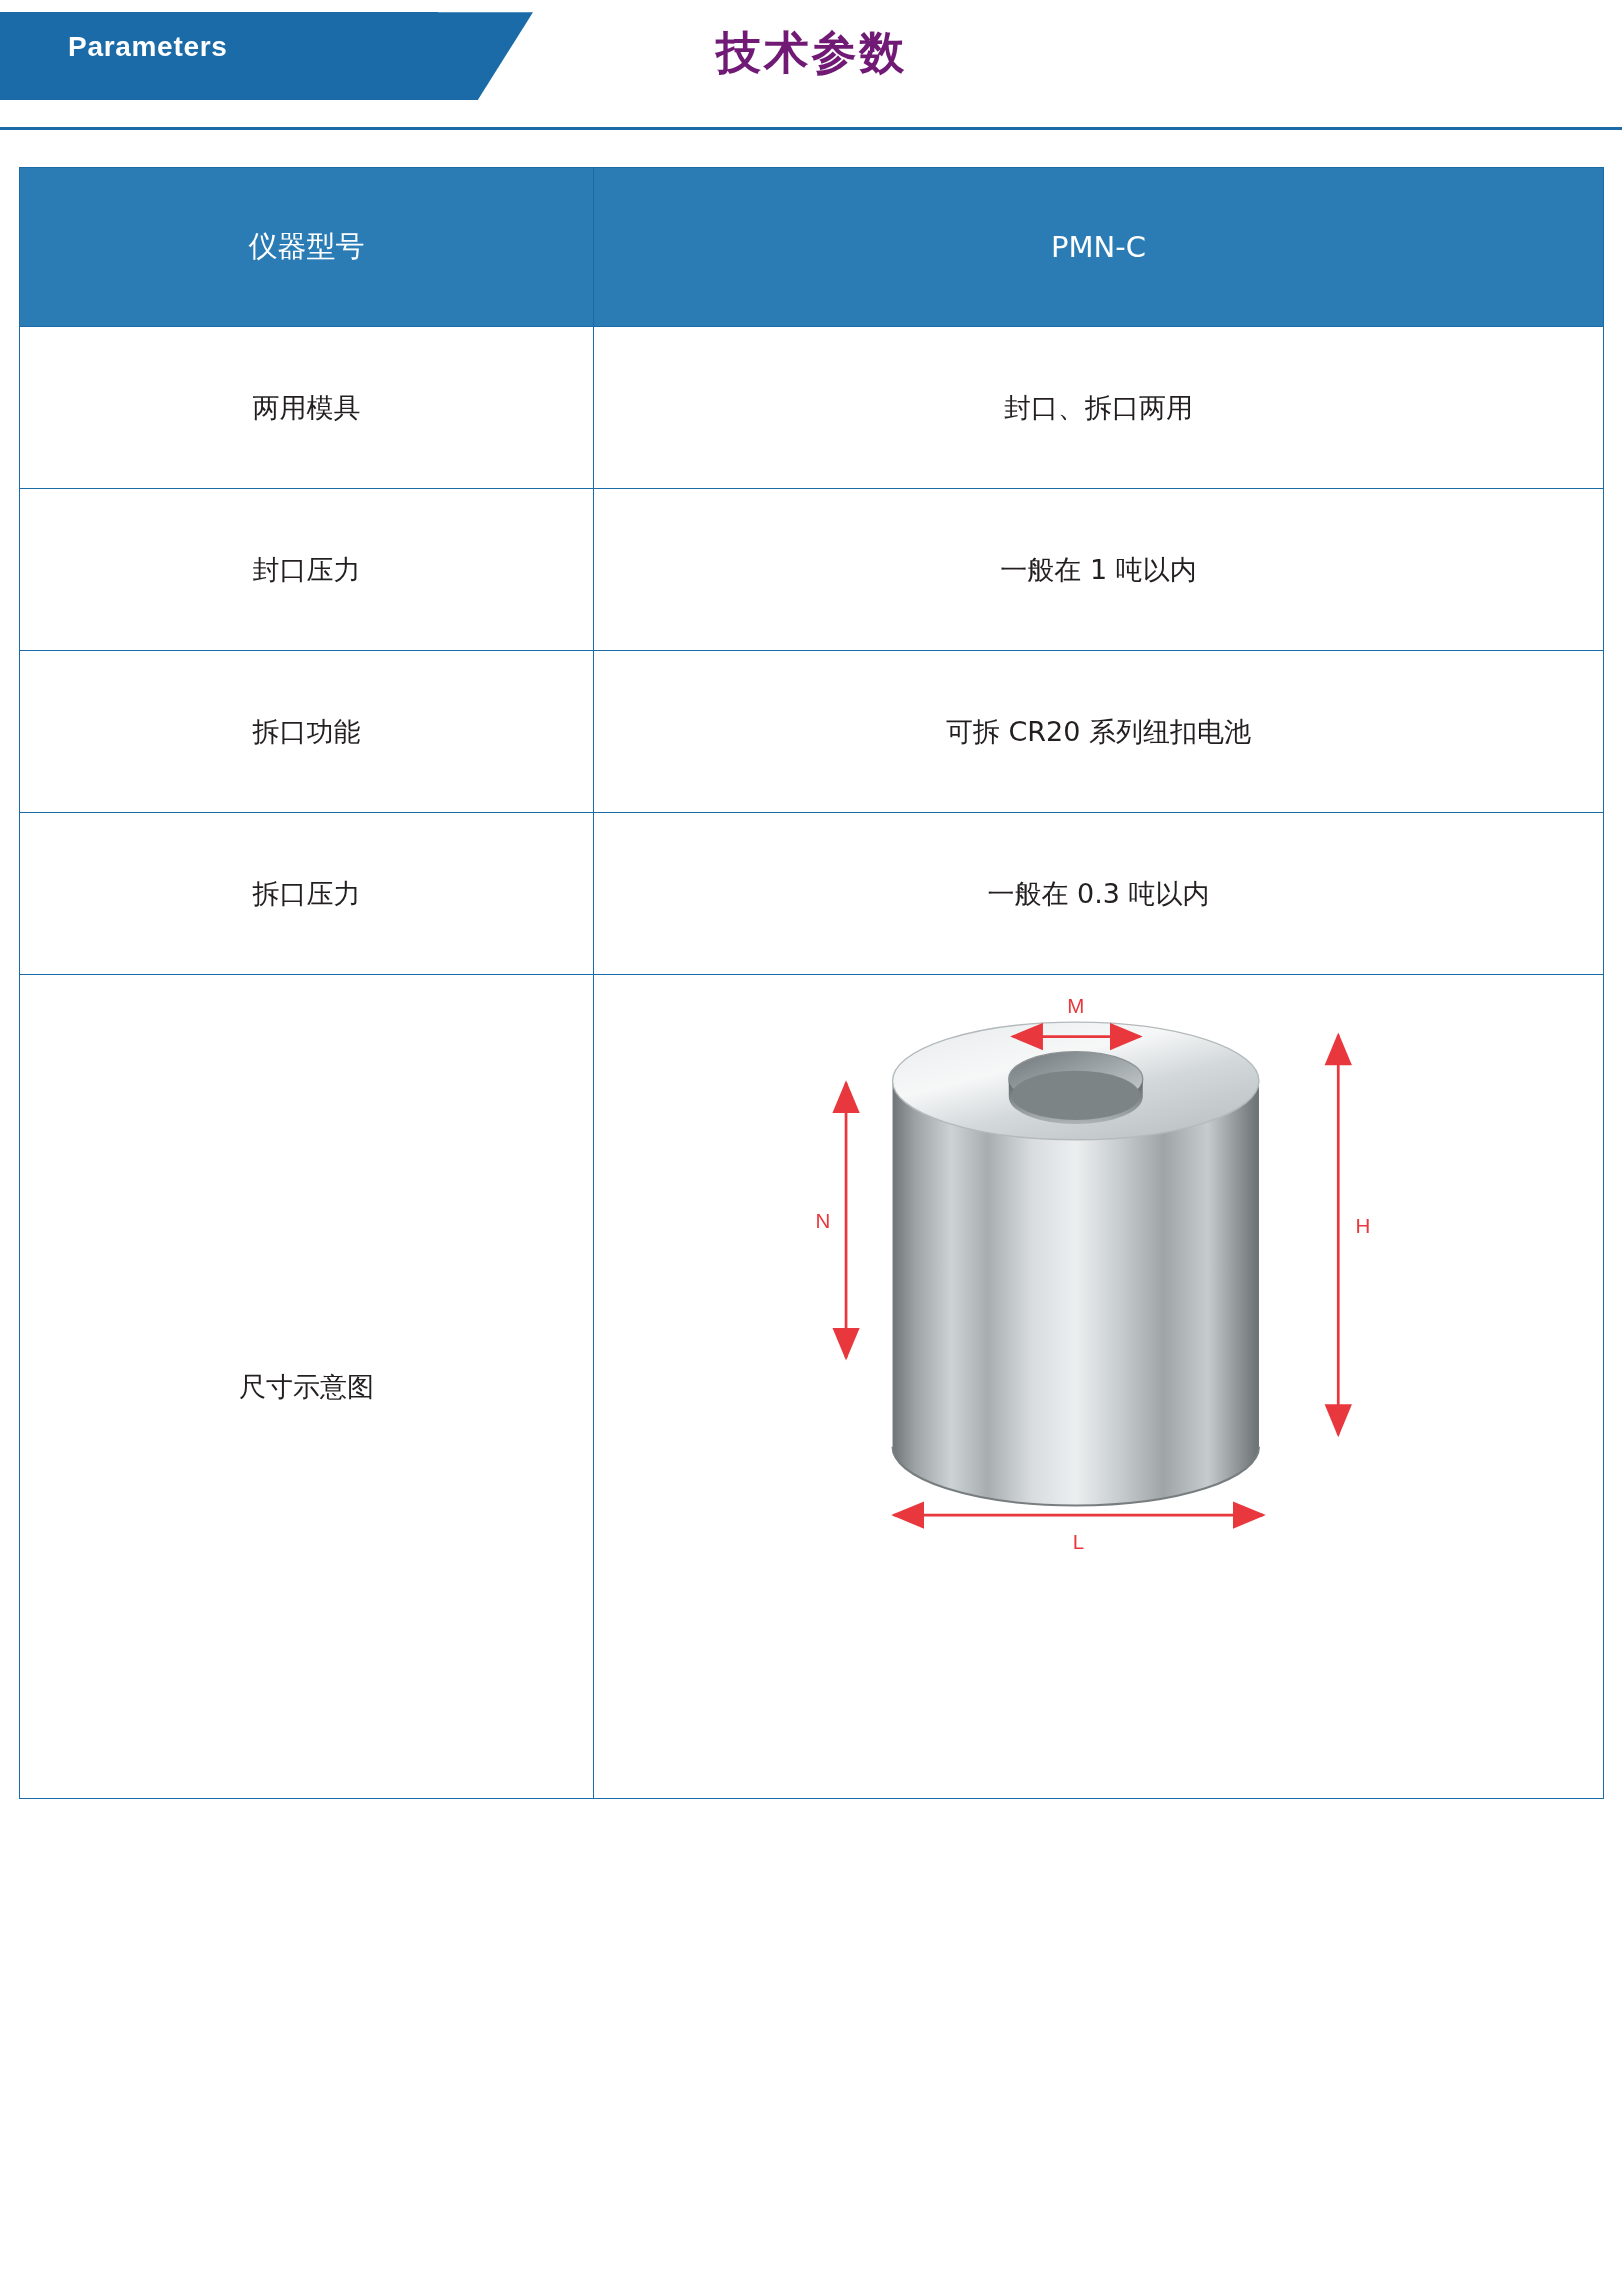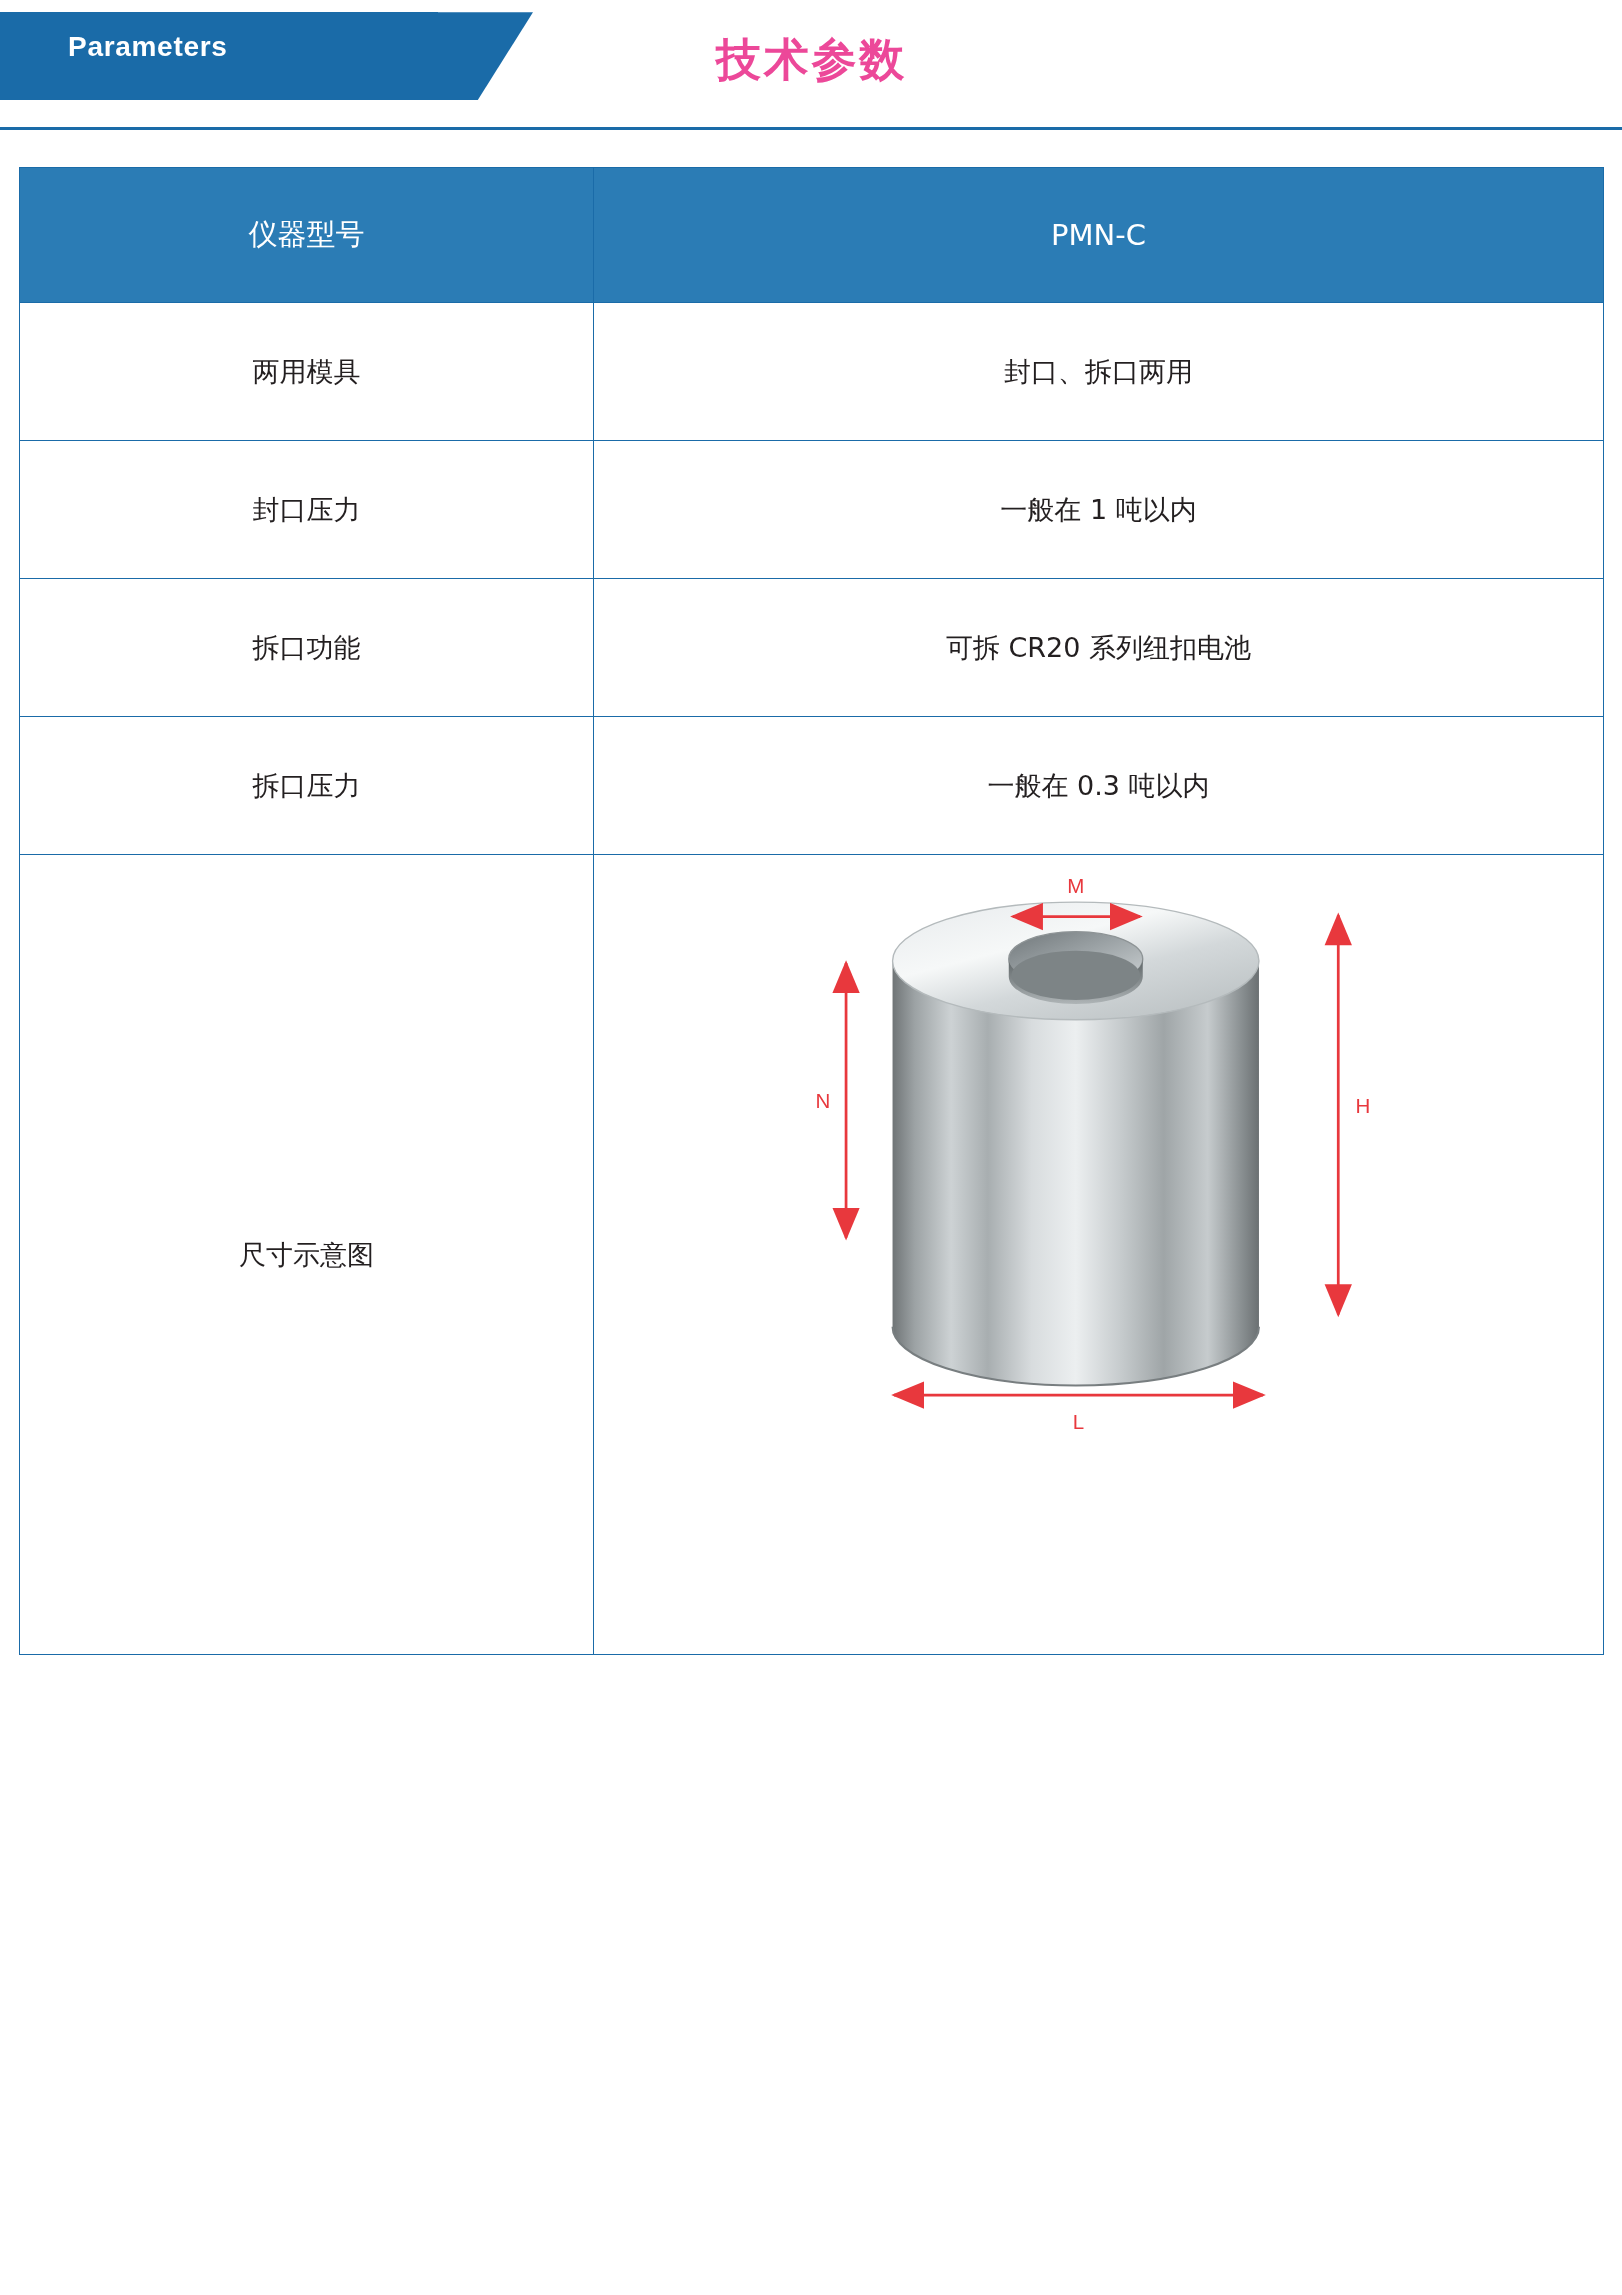--- a/index.html
+++ b/index.html
@@ -56,25 +56,25 @@
     font-size: 28px;
     font-weight: bold;
     color: #ffffff;
     letter-spacing: 0.7px;
     font-family: "Liberation Sans", "DejaVu Sans", sans-serif;
   }
   .header-cn {
     position: absolute;
     left: 0;
     right: 0;
-    top: 30px;
+    top: 23px;
     text-align: center;
     font-size: 45px;
     font-weight: bold;
-    color: #ec4899;
+    color: #701a75;
     letter-spacing: 2.7px;
     font-family: "DejaVu Sans", "Liberation Sans", sans-serif;
   }
   .header-rule {
     position: absolute;
     left: 0;
     right: 0;
     top: 127px;
     height: 3.4px;
     background: #1a6ba8;
@@ -92,21 +92,21 @@
     width: 100%;
     table-layout: fixed;
   }
   table.spec td {
     border: 1.4px solid #1a6ba8;
     text-align: center;
     vertical-align: middle;
     font-size: 27px;
     font-family: "DejaVu Sans", "Liberation Sans", sans-serif;
     color: #231f20;
-    padding: 0;
+    padding: 12px;
   }
   .col-label { width: 574px; }
   tr.head td {
     background: #2b7cb5;
     color: #ffffff;
     height: 134px;
     font-size: 29px;
   }
   tr.row td {
     height: 137px;

